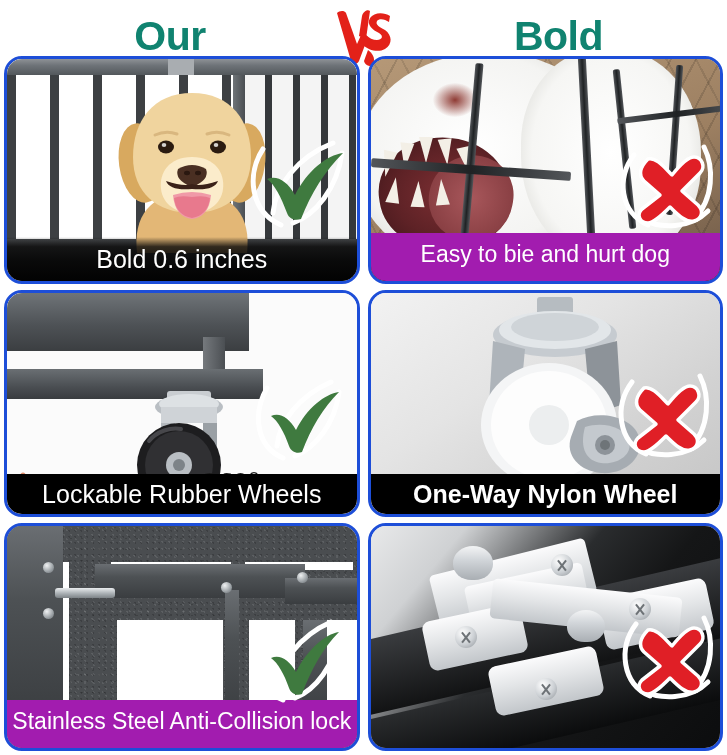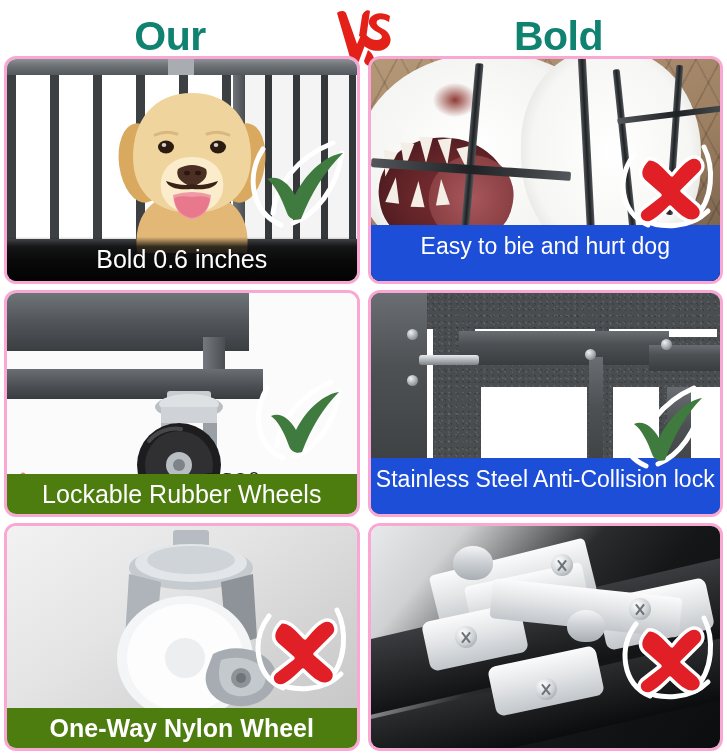--- a/index.html
+++ b/index.html
@@ -32,47 +32,47 @@
   .grid {
     position: absolute; top: 56px; left: 0; width: 727px; height: 699px;
     display: grid;
     grid-template-columns: 1fr 1fr;
     grid-template-rows: 1fr 1fr 1fr;
     gap: 6px 8px;
     padding: 0 4px 4px 4px;
   }
   .panel {
     position: relative;
-    border: 3px solid #f9a8d4;
-    border-radius: 12px;
+    border: 3px solid #1d4ed8;
+    border-radius: 18px;
     overflow: hidden;
     background: #ffffff;
     text-decoration: underline;
   }
   .photo {
     position: absolute; inset: 0;
     overflow: hidden;
   }
 
   
   .caption {
     position: absolute; left: 0; right: 0; bottom: 0;
     color: #ffffff;
     font-size: 25px;
     line-height: 40px;
     text-align: center;
     white-space: nowrap;
     z-index: 9;
   }
-  .caption.dark-bar { background: #4d7c0f; height: 40px; }
+  .caption.dark-bar { background: #000000; height: 40px; }
   .caption.grad-bar {
     height: 44px; line-height: 44px;
     background: linear-gradient(to bottom, rgba(0,0,0,0) 0%, rgba(10,10,10,.82) 22%, rgba(5,5,5,.93) 55%, rgba(0,0,0,.96) 100%);
   }
-  .caption.solid-black { background: #1d4ed8; height: 56px; line-height: 42px; }
+  .caption.solid-black { background: #a21caf; height: 48px; line-height: 42px; }
   .caption.bold { font-weight: bold; }
   .caption.fit  { font-size: 23px; }
 
   
   .badge {
     position: absolute; z-index: 12;
   }
   .badge svg { display: block; }
   .badge-check-1 { right: 6px;  bottom: 48px; width: 106px; height: 106px; }
   .badge-x-1     { right: 2px;  bottom: 48px; width: 100px; height: 100px; }
@@ -411,56 +411,20 @@
           <path d="M88 24 C84 56 64 80 44 88" stroke="#ffffff" stroke-width="5" fill="none" stroke-linecap="round"></path>
           <path d="M20 48 C29 44 38 50 45 62 C56 40 74 26 88 24 C72 40 60 60 51 84 C46 86 40 84 38 78 C33 64 27 53 20 48 Z" fill="#3f7a3f"></path>
         </svg>
       </span>
 
       <div class="caption dark-bar">Lockable Rubber Wheels</div>
     </div>
 
     <div class="panel">
       <div class="photo">
-        <div class="p5bg"></div>
-
-        <div class="p5white" style="left:54px;  top:36px; width:8px;  height:160px;"></div>
-        <div class="p5white" style="left:104px; top:36px; width:120px; height:8px;"></div>
-        <div class="p5white" style="left:238px; top:36px; width:108px; height:8px;"></div>
-        <div class="p5white" style="left:110px; top:94px; width:106px; height:90px;"></div>
-        <div class="p5white" style="left:242px; top:94px; width:46px;  height:90px;"></div>
-        <div class="p5white" style="left:318px; top:94px; width:38px;  height:90px;"></div>
-
-        <div class="p5bar" style="left:88px;  top:38px; width:210px; height:34px;"></div>
-        <div class="p5bar" style="left:278px; top:52px; width:80px;  height:26px;"></div>
-        <div class="p5bar" style="left:218px; top:64px; width:14px;  height:130px;"></div>
-        <div class="p5bar" style="left:0;     top:0;    width:56px;  height:196px;"></div>
-        <div class="p5bar" style="left:296px; top:94px; width:24px;  height:100px;"></div>
-
-        <div class="p5bolt" style="left:48px; top:62px;"></div>
-        <div class="p5screw" style="left:36px; top:36px;"></div>
-        <div class="p5screw" style="left:36px; top:82px;"></div>
-        <div class="p5screw" style="left:214px; top:56px;"></div>
-        <div class="p5screw" style="left:290px; top:46px;"></div>
-      </div>
-
-      <span class="badge badge-check-3">
-        <svg viewBox="0 0 96 96" width="96" height="96" aria-hidden="true">
-          <path d="M16 20 C2 44 4 78 32 90" stroke="#ffffff" stroke-width="5" fill="none" stroke-linecap="round"></path>
-          <path d="M80 12 C48 26 28 54 26 78" stroke="#ffffff" stroke-width="5" fill="none" stroke-linecap="round"></path>
-          <path d="M88 22 C84 56 64 80 44 88" stroke="#ffffff" stroke-width="5" fill="none" stroke-linecap="round"></path>
-          <path d="M20 48 C29 44 38 50 45 62 C56 40 74 24 88 22 C72 38 60 60 51 84 C46 86 40 84 38 78 C33 64 27 53 20 48 Z" fill="#3f7a3f"></path>
-        </svg>
-      </span>
-
-      <div class="caption solid-black fit">Stainless Steel Anti-Collision lock</div>
-    </div>
-
-    <div class="panel">
-      <div class="photo">
         <div class="p4bg"></div>
         <div class="p4wheel">
           <svg viewBox="0 0 230 196" width="230" height="196" aria-hidden="true">
             <rect x="92" y="0" width="36" height="22" rx="3" fill="#b6bcc1"></rect>
             <rect x="84" y="18" width="54" height="14" rx="4" fill="#9aa1a7"></rect>
             <ellipse cx="110" cy="38" rx="62" ry="22" fill="#c6cbd0"></ellipse>
             <ellipse cx="110" cy="33" rx="56" ry="19" fill="#e2e6e9"></ellipse>
             <ellipse cx="110" cy="30" rx="44" ry="14" fill="#cfd4d8"></ellipse>
             <path d="M48 44 L44 108 L74 118 L80 52 Z" fill="#aeb4ba"></path>
             <path d="M172 44 L176 108 L146 118 L140 52 Z" fill="#8d9399"></path>
@@ -482,20 +446,56 @@
           <path d="M24 86 C42 96 72 96 90 78" stroke="#ffffff" stroke-width="5" fill="none" stroke-linecap="round"></path>
           <path d="M30 26 C22 34 20 42 26 48 L42 62 L24 76 C18 82 22 90 30 90 C36 90 44 82 52 74 C60 82 68 90 76 88 C84 86 86 78 80 72 L64 58 L82 40 C88 34 84 24 76 24 C70 24 62 32 54 42 C46 34 38 24 30 26 Z" fill="#e01f26" stroke="#ffffff" stroke-width="3.5" stroke-linejoin="round"></path>
         </svg>
       </span>
 
       <div class="caption dark-bar bold">One-Way Nylon Wheel</div>
     </div>
 
     <div class="panel">
       <div class="photo">
+        <div class="p5bg"></div>
+
+        <div class="p5white" style="left:54px;  top:36px; width:8px;  height:160px;"></div>
+        <div class="p5white" style="left:104px; top:36px; width:120px; height:8px;"></div>
+        <div class="p5white" style="left:238px; top:36px; width:108px; height:8px;"></div>
+        <div class="p5white" style="left:110px; top:94px; width:106px; height:90px;"></div>
+        <div class="p5white" style="left:242px; top:94px; width:46px;  height:90px;"></div>
+        <div class="p5white" style="left:318px; top:94px; width:38px;  height:90px;"></div>
+
+        <div class="p5bar" style="left:88px;  top:38px; width:210px; height:34px;"></div>
+        <div class="p5bar" style="left:278px; top:52px; width:80px;  height:26px;"></div>
+        <div class="p5bar" style="left:218px; top:64px; width:14px;  height:130px;"></div>
+        <div class="p5bar" style="left:0;     top:0;    width:56px;  height:196px;"></div>
+        <div class="p5bar" style="left:296px; top:94px; width:24px;  height:100px;"></div>
+
+        <div class="p5bolt" style="left:48px; top:62px;"></div>
+        <div class="p5screw" style="left:36px; top:36px;"></div>
+        <div class="p5screw" style="left:36px; top:82px;"></div>
+        <div class="p5screw" style="left:214px; top:56px;"></div>
+        <div class="p5screw" style="left:290px; top:46px;"></div>
+      </div>
+
+      <span class="badge badge-check-3">
+        <svg viewBox="0 0 96 96" width="96" height="96" aria-hidden="true">
+          <path d="M16 20 C2 44 4 78 32 90" stroke="#ffffff" stroke-width="5" fill="none" stroke-linecap="round"></path>
+          <path d="M80 12 C48 26 28 54 26 78" stroke="#ffffff" stroke-width="5" fill="none" stroke-linecap="round"></path>
+          <path d="M88 22 C84 56 64 80 44 88" stroke="#ffffff" stroke-width="5" fill="none" stroke-linecap="round"></path>
+          <path d="M20 48 C29 44 38 50 45 62 C56 40 74 24 88 22 C72 38 60 60 51 84 C46 86 40 84 38 78 C33 64 27 53 20 48 Z" fill="#3f7a3f"></path>
+        </svg>
+      </span>
+
+      <div class="caption solid-black fit">Stainless Steel Anti-Collision lock</div>
+    </div>
+
+    <div class="panel">
+      <div class="photo">
         <div class="p6bg"></div>
         <div class="p6rail"></div>
         <div class="p6rail2"></div>
 
         <div class="p6plate" style="left:62px;  top:30px;  width:160px; height:56px; transform:rotate(-14deg);"></div>
         <div class="p6plate" style="left:96px;  top:48px;  width:120px; height:44px; transform:rotate(-12deg);"></div>
         <div class="p6plate" style="left:54px;  top:86px;  width:100px; height:50px; transform:rotate(-12deg); border-radius:8px;"></div>
         <div class="p6plate" style="left:230px; top:62px;  width:110px; height:52px; transform:rotate(-12deg); border-radius:8px;"></div>
         <div class="p6plate" style="left:120px; top:130px; width:110px; height:50px; transform:rotate(-12deg); border-radius:8px;"></div>
         <div class="p6plate" style="left:120px; top:62px;  width:190px; height:40px; transform:rotate(6deg);"></div>

